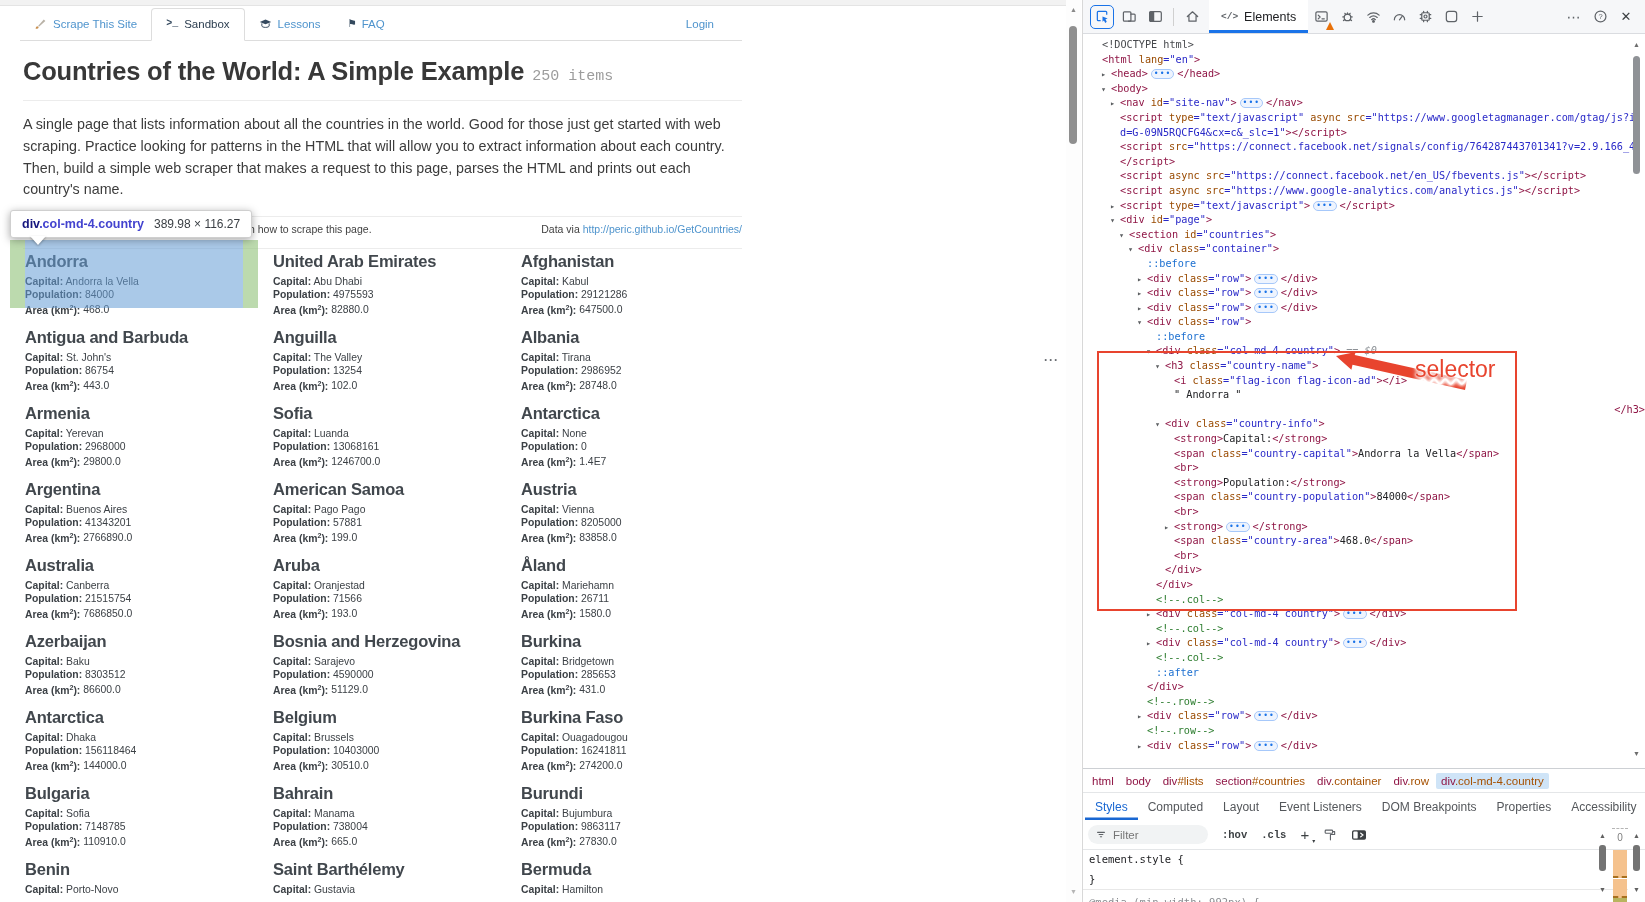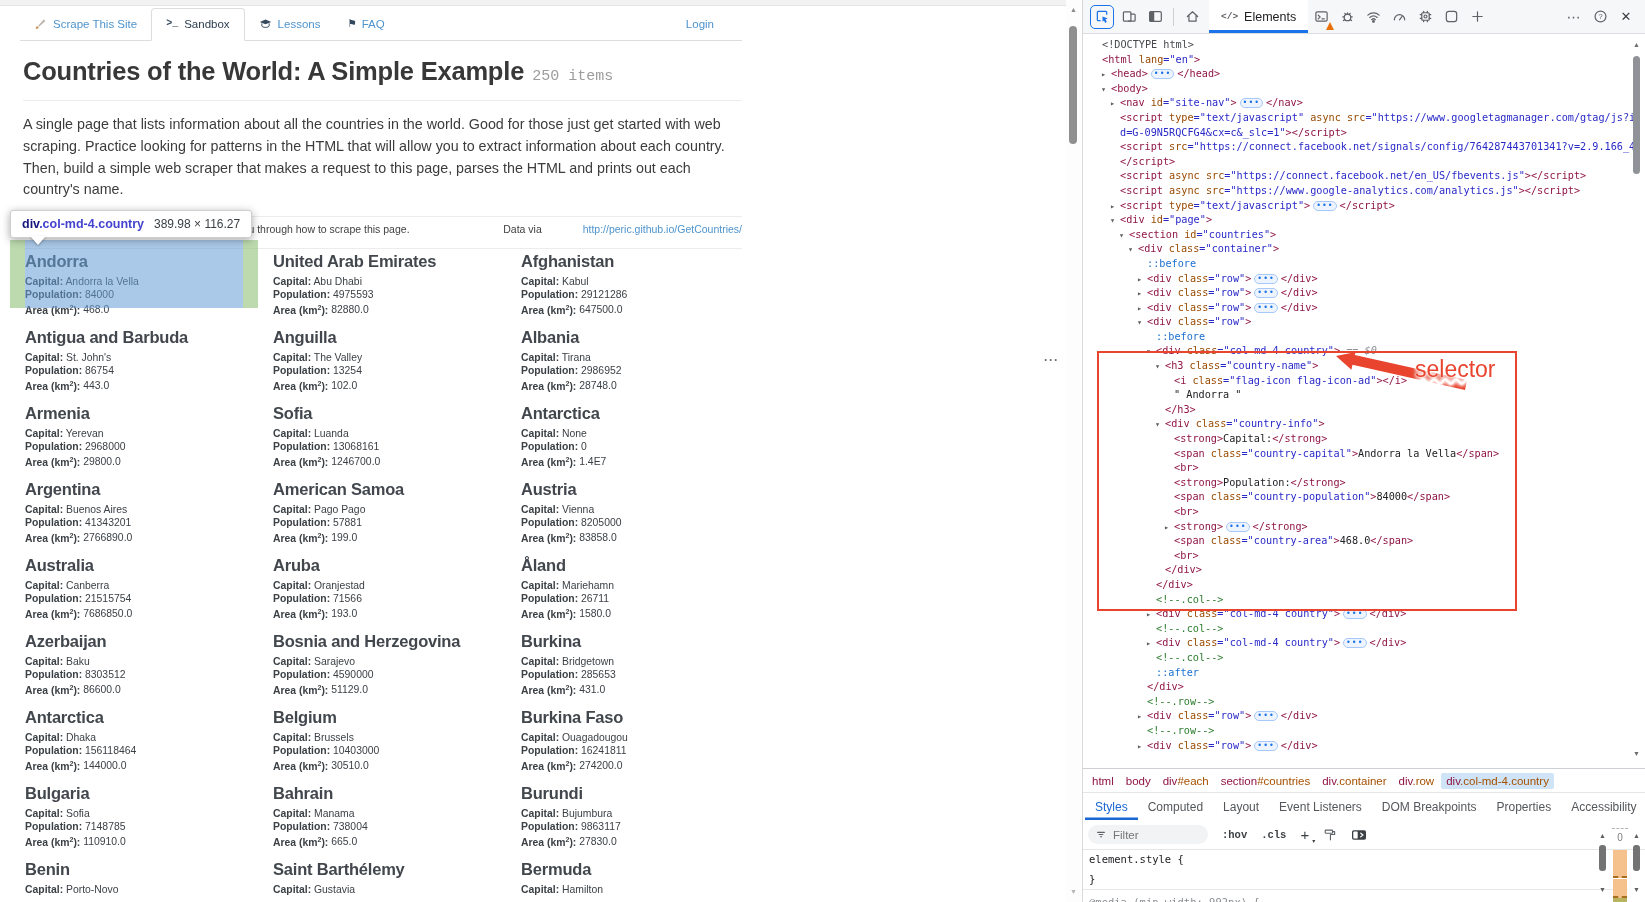--- a/index.html
+++ b/index.html
@@ -18,21 +18,21 @@
   .pagehead{margin:16px 0 0 23px;}
   .pagehead h1{display:inline;font-size:25.5px;font-weight:bold;color:#383838;letter-spacing:-.2px;}
   .pagehead .count{font-size:15px;color:#9c9c9c;margin-left:8px;font-family:Liberation Mono, monospace;}
   .hr{border:0;border-top:1px solid #ececec;margin:0 0 0 23px;width:719px;}
   .hr1{margin-top:14px;}
   .hr2{margin-top:15px;}
   .hr3{margin-top:13px;}
   .lead{margin:13px 0 0 23px;width:718px;font-size:14.3px;line-height:21.8px;color:#3c3c3c;}
   .hintrow{margin:6px 0 0 23px;width:719px;display:flex;align-items:center;gap:5px;font-size:10.5px;color:#3f3f3f;}
   .hintrow .spacer{flex:1;}
-  .lnk{color:#4f94cd;text-decoration:none;cursor:pointer;margin-left:38px;}
+  .lnk{color:#4f94cd;text-decoration:none;cursor:pointer;}
   
   .cards{position:absolute;left:10px;top:240px;width:744px;display:grid;grid-template-columns:248px 248px 248px;}
   .card{box-sizing:border-box;height:76px;padding:12px 15px 0;}
   .card h3{margin:0 0 5px;font-size:16.5px;font-weight:bold;color:#41474d;letter-spacing:-.2px;}
   .cinfo{font-size:10.4px;line-height:12.6px;color:#3c4146;}
   .cinfo b{font-weight:bold;}
   .cinfo sup{font-size:7px;}
   
   .hl{position:absolute;left:10px;top:240px;width:248px;height:68px;display:flex;pointer-events:none;}
   .hl .pad{width:15px;background:rgba(147,196,125,.62);}
@@ -559,21 +559,21 @@
         <div class="dl" style="margin-left: 54px;"><span class="arr"></span><span class="t-pse">::before</span></div>
         <div class="dl" style="margin-left: 54px;"><span class="arr">▸</span><span class="t-tag">&lt;div</span><span class="t-att"> class</span><span class="t-val">="row"</span><span class="t-tag">&gt;</span><span class="ell">•••</span><span class="t-tag">&lt;/div&gt;</span></div>
         <div class="dl" style="margin-left: 54px;"><span class="arr">▸</span><span class="t-tag">&lt;div</span><span class="t-att"> class</span><span class="t-val">="row"</span><span class="t-tag">&gt;</span><span class="ell">•••</span><span class="t-tag">&lt;/div&gt;</span></div>
         <div class="dl" style="margin-left: 54px;"><span class="arr">▸</span><span class="t-tag">&lt;div</span><span class="t-att"> class</span><span class="t-val">="row"</span><span class="t-tag">&gt;</span><span class="ell">•••</span><span class="t-tag">&lt;/div&gt;</span></div>
         <div class="dl" style="margin-left: 54px;"><span class="arr">▾</span><span class="t-tag">&lt;div</span><span class="t-att"> class</span><span class="t-val">="row"</span><span class="t-tag">&gt;</span></div>
         <div class="dl" style="margin-left: 63px;"><span class="arr"></span><span class="t-pse">::before</span></div>
         <div class="dl sel-line" style="margin-left: 63px;"><span class="arr">▾</span><span class="t-tag">&lt;div</span><span class="t-att"> class</span><span class="t-val">="col-md-4 country"</span><span class="t-tag">&gt;</span><span class="t-eq"> == $0</span></div>
         <div class="dl" style="margin-left: 72px;"><span class="arr">▾</span><span class="t-tag">&lt;h3</span><span class="t-att"> class</span><span class="t-val">="country-name"</span><span class="t-tag">&gt;</span></div>
         <div class="dl" style="margin-left: 81px;"><span class="arr"></span><span class="t-tag">&lt;i</span><span class="t-att"> class</span><span class="t-val">="flag-icon flag-icon-ad"</span><span class="t-tag">&gt;&lt;/i&gt;</span></div>
         <div class="dl" style="margin-left: 81px;"><span class="arr"></span><span class="t-txt">" Andorra "</span></div>
-        <div class="dl" style="margin-left: 72px;"><span class="arr"></span><span class="t-tag">&lt;/h3&gt;</span></div>
+        <div class="dl" style="margin-left: 72px; text-align: right;"><span class="arr"></span><span class="t-tag">&lt;/h3&gt;</span></div>
         <div class="dl" style="margin-left: 72px;"><span class="arr">▾</span><span class="t-tag">&lt;div</span><span class="t-att"> class</span><span class="t-val">="country-info"</span><span class="t-tag">&gt;</span></div>
         <div class="dl" style="margin-left: 81px;"><span class="arr"></span><span class="t-tag">&lt;strong&gt;</span><span class="t-txt">Capital:</span><span class="t-tag">&lt;/strong&gt;</span></div>
         <div class="dl" style="margin-left: 81px;"><span class="arr"></span><span class="t-tag">&lt;span</span><span class="t-att"> class</span><span class="t-val">="country-capital"</span><span class="t-tag">&gt;</span><span class="t-txt">Andorra la Vella</span><span class="t-tag">&lt;/span&gt;</span></div>
         <div class="dl" style="margin-left: 81px;"><span class="arr"></span><span class="t-tag">&lt;br&gt;</span></div>
         <div class="dl" style="margin-left: 81px;"><span class="arr"></span><span class="t-tag">&lt;strong&gt;</span><span class="t-txt">Population:</span><span class="t-tag">&lt;/strong&gt;</span></div>
         <div class="dl" style="margin-left: 81px;"><span class="arr"></span><span class="t-tag">&lt;span</span><span class="t-att"> class</span><span class="t-val">="country-population"</span><span class="t-tag">&gt;</span><span class="t-txt">84000</span><span class="t-tag">&lt;/span&gt;</span></div>
         <div class="dl" style="margin-left: 81px;"><span class="arr"></span><span class="t-tag">&lt;br&gt;</span></div>
         <div class="dl" style="margin-left: 81px;"><span class="arr">▸</span><span class="t-tag">&lt;strong&gt;</span><span class="ell">•••</span><span class="t-tag">&lt;/strong&gt;</span></div>
         <div class="dl" style="margin-left: 81px;"><span class="arr"></span><span class="t-tag">&lt;span</span><span class="t-att"> class</span><span class="t-val">="country-area"</span><span class="t-tag">&gt;</span><span class="t-txt">468.0</span><span class="t-tag">&lt;/span&gt;</span></div>
         <div class="dl" style="margin-left: 81px;"><span class="arr"></span><span class="t-tag">&lt;br&gt;</span></div>
@@ -594,21 +594,21 @@
 
     <div class="redbox"></div>
     <svg class="ann-arrow" width="140" height="40" viewBox="0 0 140 40">
       <polygon points="5,4 24.8,0 23.7,3 136,28 134,38 21.5,12.8 20.4,17.7" fill="#e8442e"></polygon>
     </svg>
     <div class="ann-label">selector</div>
 
     <div class="crumbs">
         <span class="crumb"><span class="bc-tag">html</span></span>
         <span class="crumb"><span class="bc-tag">body</span></span>
-        <span class="crumb"><span class="bc-tag">div</span><span class="bc-suf">#each</span></span>
+        <span class="crumb"><span class="bc-tag">div</span><span class="bc-suf">#lists</span></span>
         <span class="crumb"><span class="bc-tag">section</span><span class="bc-suf">#countries</span></span>
         <span class="crumb"><span class="bc-tag">div</span><span class="bc-suf">.container</span></span>
         <span class="crumb"><span class="bc-tag">div</span><span class="bc-suf">.row</span></span>
         <span class="crumb selected"><span class="bc-tag">div</span><span class="bc-suf">.col-md-4.country</span></span>
       </div>
     <div class="ptabs">
         <div class="ptab active">Styles</div>
         <div class="ptab">Computed</div>
         <div class="ptab">Layout</div>
         <div class="ptab">Event Listeners</div>

